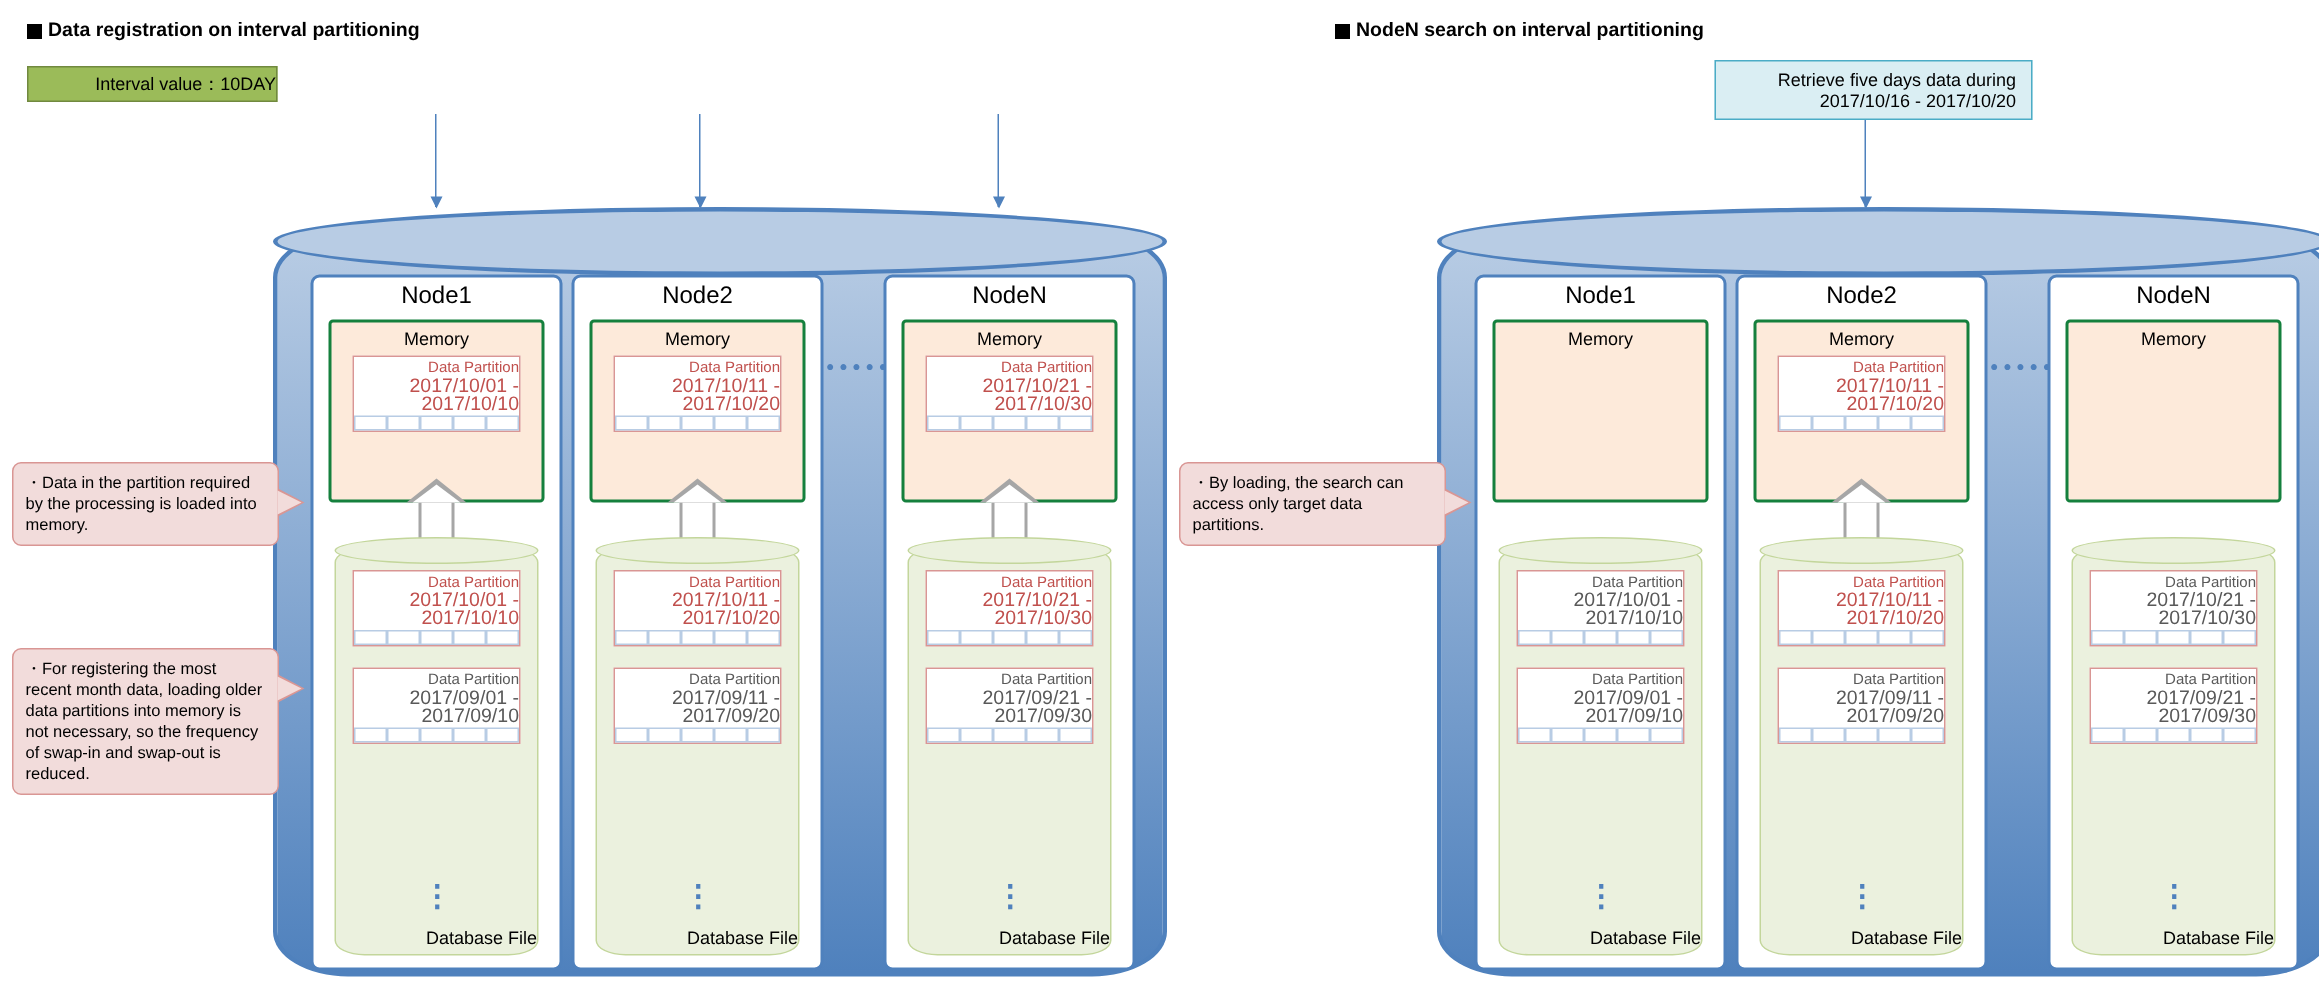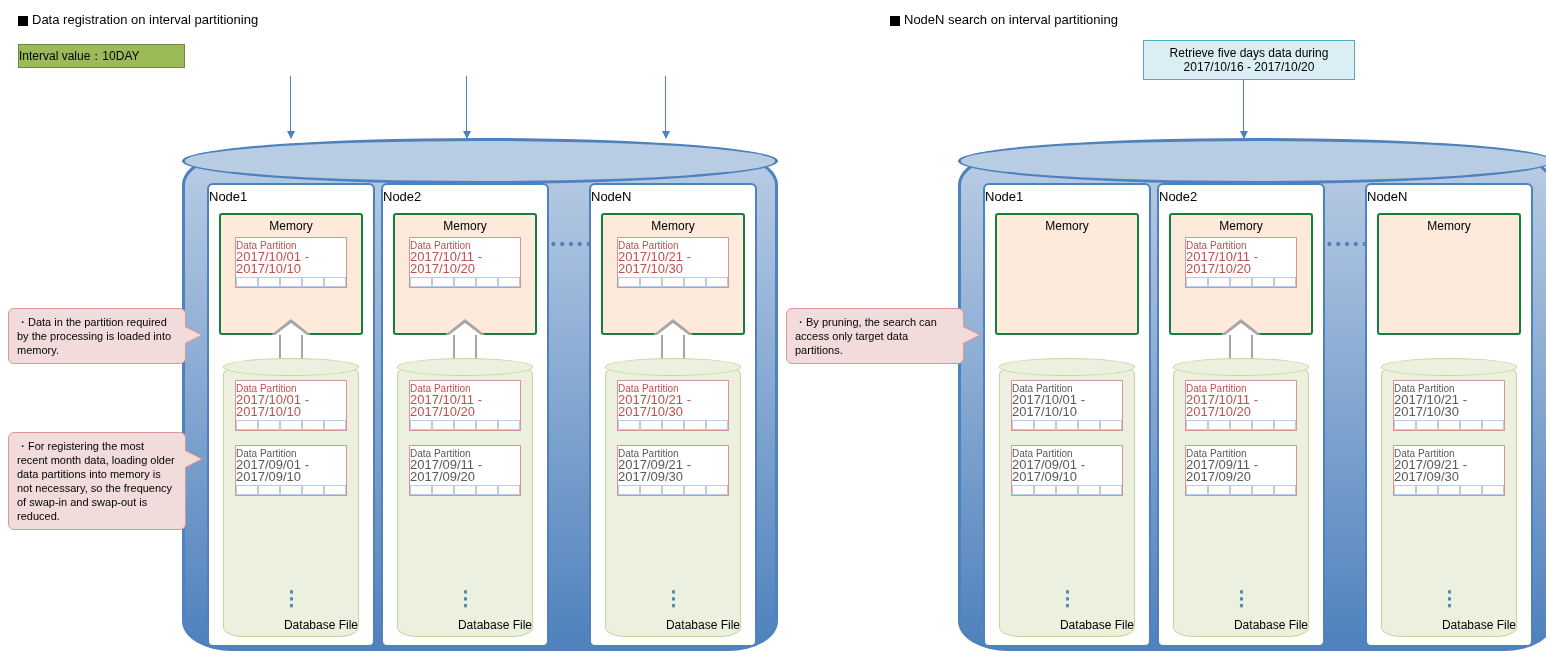--- a/index.html
+++ b/index.html
@@ -1,28 +1,28 @@
 <!DOCTYPE html>
 <html><head>
 <meta charset="utf-8">
 <style>
 html,body{margin:0;padding:0;font-family:Arial,sans-serif;font-size:11px;color:#000;background:#fff}
 .canvas{position:relative;width:1546px;height:667px}
-.title{position:absolute;font-weight:normal;font-size:13px}
+.title{position:absolute;font-weight:bold;font-size:13px}
 .sq{display:inline-block;width:10px;height:10px;background:#000;margin-right:4px;vertical-align:middle}
-.interval{position:absolute;left:18px;top:44px;width:165px;height:22px;line-height:22px;background:#9bbb59;border:1px solid #71893f;text-align:left;font-size:12px}
+.interval{position:absolute;left:18px;top:44px;width:165px;height:22px;line-height:22px;background:#9bbb59;border:1px solid #71893f;text-align:right;font-size:12px}
 .topbox{position:absolute;background:#daeef3;border:1px solid #4bacc6;padding:5px 10px;font-size:12px;text-align:center}
 .arrow-down{position:absolute;width:0;height:30px;border-left:1px solid #4f81bd}
 .arrow-down:after{content:"";position:absolute;left:-4px;bottom:-1px;border-left:4px solid transparent;border-right:4px solid transparent;border-top:8px solid #4f81bd}
 .cluster{position:absolute;width:590px;height:490px;border:3px solid #4f81bd;border-radius:50px/30px;background:linear-gradient(#b8cce4,#4f81bd);overflow:visible}
 .cluster:before{content:"";position:absolute;left:-3px;right:-3px;top:-20px;height:40px;border:3px solid #4f81bd;border-radius:50%/50%;background:#b8cce4}
 .node{position:absolute;top:25px;width:164px;height:460px;background:#fff;border:2px solid #4f81bd;border-radius:6px}
-.node-label{text-align:left;font-size:13px;padding:4px 0 2px}
+.node-label{text-align:center;font-size:16px;padding:4px 0 2px}
 .memory{position:absolute;left:10px;top:28px;right:10px;height:114px;background:#fdeada;border:2px solid #15803d;border-radius:3px;text-align:center;padding-top:4px;font-size:12px}
-.partition{position:relative;margin:4px auto 0;width:110px;border:1px solid #d99694;background:#fff;font-size:10px;text-align:left;padding:2px 0 0}
+.partition{position:relative;margin:4px auto 0;width:110px;border:1px solid #d99694;background:#fff;font-size:10px;text-align:right;padding:2px 0 0}
 .partition .pt{color:#c0504d;font-size:10px}
 .partition.active .pt,.partition.active .dr{color:#c0504d}
 .partition .dr{font-size:13px;line-height:12px;padding-bottom:2px}
 .grid{display:grid;grid-template-columns:repeat(5,1fr);height:10px;width:100%}
 .grid div{border:1px solid #b8cce4}
 .uparrow{position:absolute;left:50%;transform:translateX(-50%);top:148px;width:20px;height:26px;background:#fff;border:2px solid #a6a6a6}
 .uparrow:before{content:"";position:absolute;left:-10px;top:-16px;border-left:20px solid transparent;border-right:20px solid transparent;border-bottom:16px solid #a6a6a6}
 .uparrow:after{content:"";position:absolute;left:-6px;top:-12px;border-left:16px solid transparent;border-right:16px solid transparent;border-bottom:12px solid #fff}
 .dbfile{position:absolute;left:14px;right:14px;top:180px;bottom:8px;background:#ebf1de;border:1px solid #c3d69b;border-radius:20px/10px}
 .dbfile:before{content:"";position:absolute;left:-1px;right:-1px;top:-8px;height:16px;border:1px solid #c3d69b;border-radius:50%;background:#ebf1de}
@@ -37,21 +37,21 @@
 </style>
 </head>
 <body>
 <div class="canvas">
 
 <div class="title" style="left:18px;top:12px"><span class="sq"></span><span>Data registration on interval partitioning</span></div>
 <div class="title" style="left:890px;top:12px"><span class="sq"></span><span>NodeN search on interval partitioning</span></div>
 
 <div class="interval">Interval value：10DAY</div>
 
-<div class="topbox" style="left:1143px;top:40px;width:190px;text-align:center">Retrieve five days data during 2017/10/16 - 2017/10/20</div>
+<div class="topbox" style="left:1143px;top:40px;width:190px;text-align:right">Retrieve five days data during 2017/10/16 - 2017/10/20</div>
 
 <div class="arrow-down" style="left:290px;top:76px;height:62px"></div>
 <div class="arrow-down" style="left:466px;top:76px;height:62px"></div>
 <div class="arrow-down" style="left:665px;top:76px;height:62px"></div>
 
 <div class="arrow-down" style="left:1243px;top:80px;height:58px"></div>
 
 <div class="cluster" style="left:182px;top:155px">
   <div class="node" style="left:22px">
     <div class="node-label">Node1</div>
@@ -295,15 +295,15 @@
             </div>
           </div>
       <div class="vdots">⋮</div>
       <div class="db-label">Database File</div>
     </div>
   </div>
 </div>
 
 <div class="callout tail-right" style="left:8px;top:432px;width:160px">・For registering the most recent month data, loading older data partitions into memory is not necessary, so the frequency of swap-in and swap-out is reduced.</div>
 <div class="callout tail-right" style="left:8px;top:308px">・Data in the partition required by the processing is loaded into memory.</div>
-<div class="callout tail-right" style="left:786px;top:308px">・By pruning, the search can access only target data partitions.</div>
+<div class="callout tail-right" style="left:786px;top:308px">・By loading, the search can access only target data partitions.</div>
 
 </div>
 
 </body></html>

